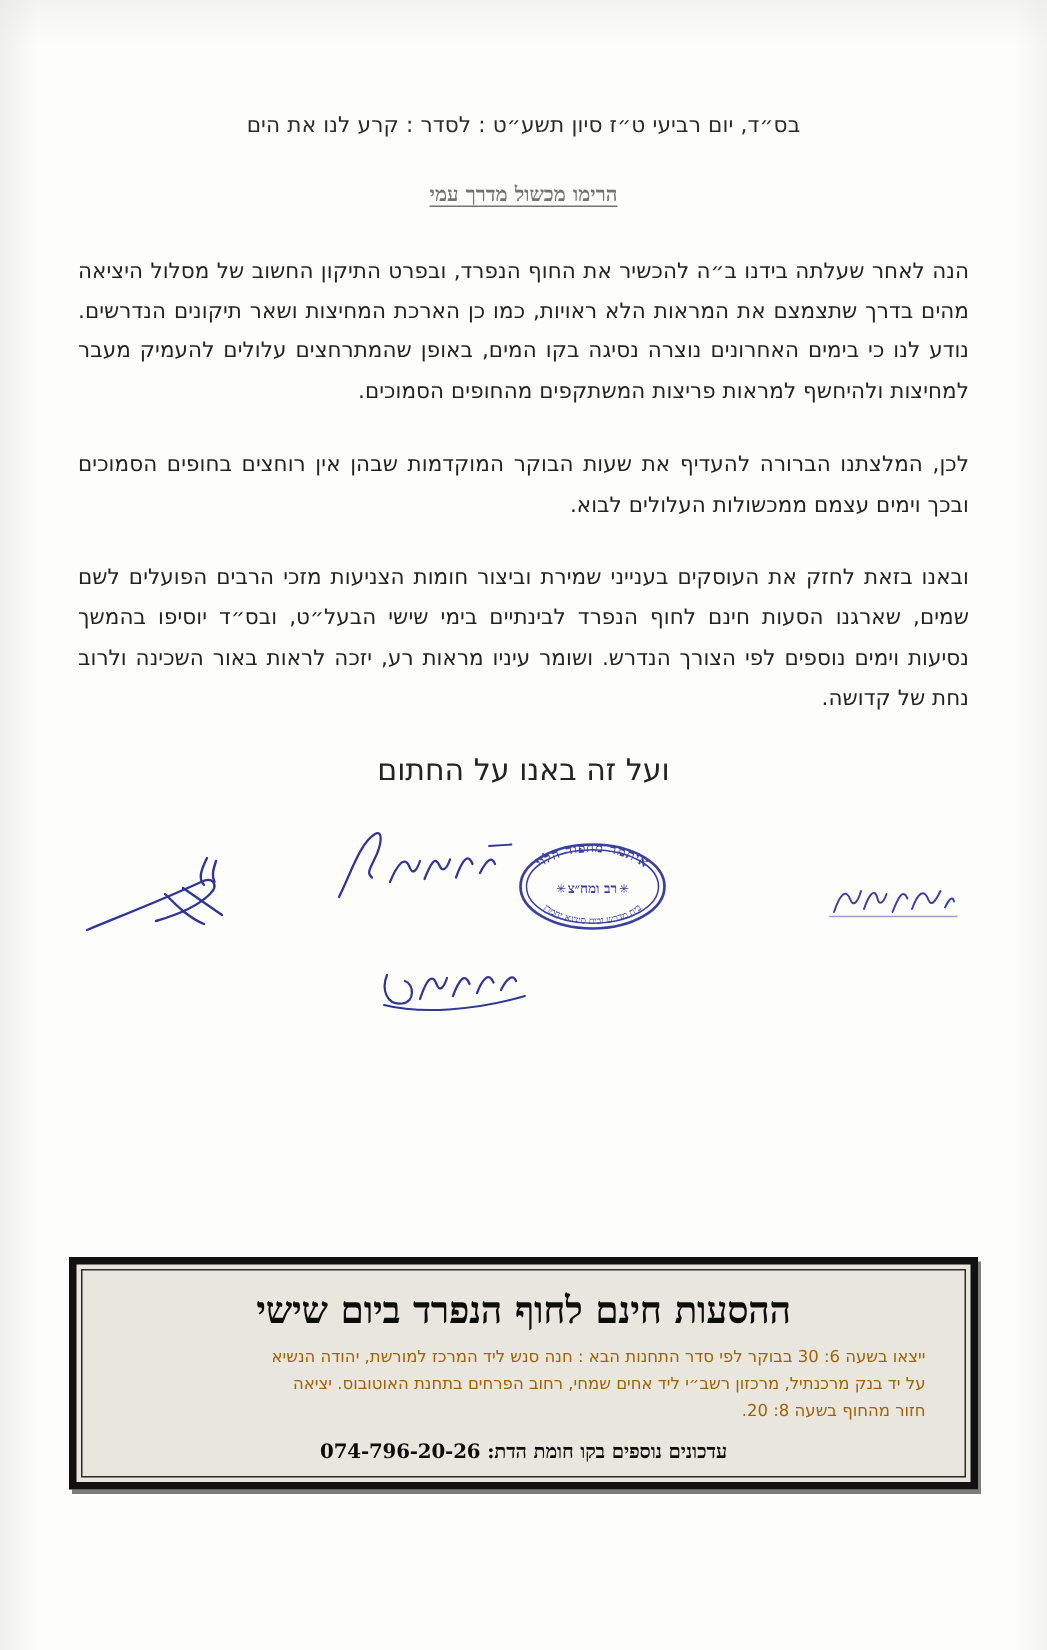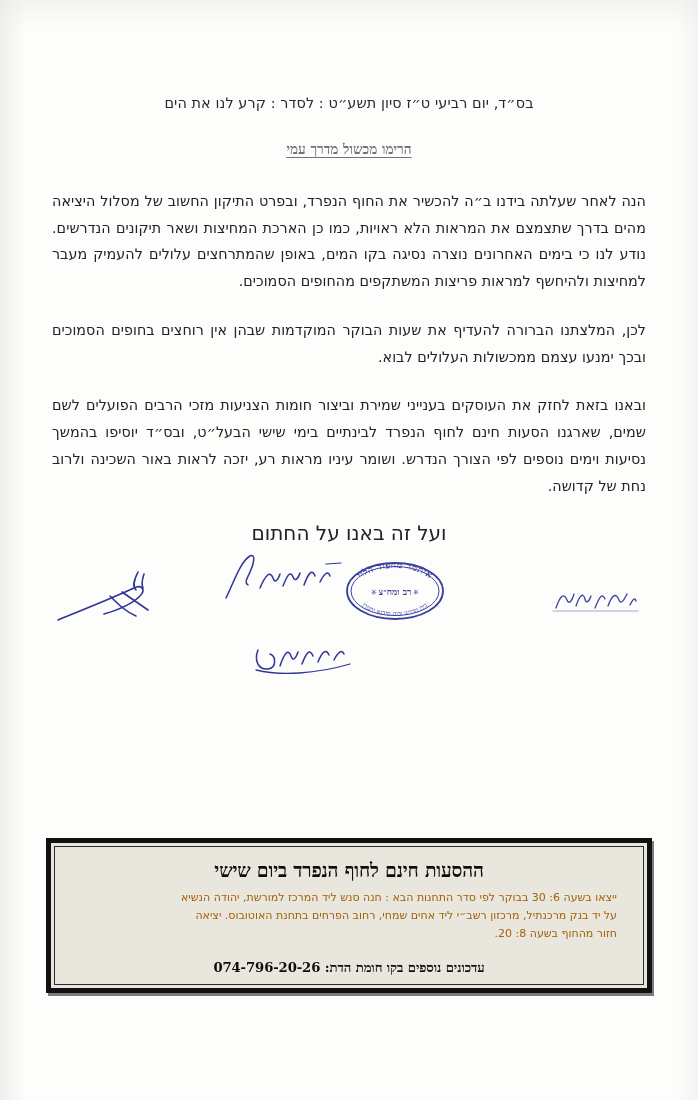--- a/index.html
+++ b/index.html
@@ -29,21 +29,21 @@
     pointer-events: none;
     background:
       linear-gradient(90deg, rgba(228,228,226,0.55) 0px, rgba(255,255,255,0) 26px),
       linear-gradient(270deg, rgba(228,228,226,0.40) 0px, rgba(255,255,255,0) 22px),
       linear-gradient(180deg, rgba(232,232,230,0.45) 0px, rgba(255,255,255,0) 30px);
   }
 
   
   .letter {
     position: absolute;
-    top: 95px;
+    top: 76px;
     right: 52px;
     left: 52px;
   }
   .dateline {
     text-align: center;
     font-size: 14.4px;
     letter-spacing: .1px;
     color: #2a2a2a;
     margin: 0 0 30px 0;
     white-space: nowrap;
@@ -122,21 +122,21 @@
     background: #e9e6de;
     padding: 10px 14px 6px 14px;
     direction: rtl;
     display: flex;
     flex-direction: column;
   }
   .ad-head {
     text-align: center;
     font-family: "DejaVu Serif", "Liberation Serif", serif;
     font-weight: bold;
-    font-size: 19px;
+    font-size: 25px;
     letter-spacing: -.2px;
     color: #0d0d0d;
     margin: 2px 0 7px 0;
   }
   .ad-body {
     font-size: 11px;
     line-height: 1.62;
     color: #a16207;
     text-align: justify;
     text-align-last: right;
@@ -162,21 +162,21 @@
   <div class="scan-tint"></div>
 
   <div class="letter">
 
     <p class="dateline">בס״ד, יום רביעי ט״ז סיון תשע״ט : לסדר : קרע לנו את הים</p>
 
     <p class="doc-title">הרימו מכשול מדרך עמי</p>
 
     <p class="para">הנה לאחר שעלתה בידנו ב״ה להכשיר את החוף הנפרד, ובפרט התיקון החשוב של מסלול היציאה מהים בדרך שתצמצם את המראות הלא ראויות, כמו כן הארכת המחיצות ושאר תיקונים הנדרשים. נודע לנו כי בימים האחרונים נוצרה נסיגה בקו המים, באופן שהמתרחצים עלולים להעמיק מעבר למחיצות ולהיחשף למראות פריצות המשתקפים מהחופים הסמוכים.</p>
 
-    <p class="para">לכן, המלצתנו הברורה להעדיף את שעות הבוקר המוקדמות שבהן אין רוחצים בחופים הסמוכים ובכך ימנעו עצמם ממכשולות העלולים לבוא.</p>
+    <p class="para">לכן, המלצתנו הברורה להעדיף את שעות הבוקר המוקדמות שבהן אין רוחצים בחופים הסמוכים ובכך וימים עצמם ממכשולות העלולים לבוא.</p>
 
     <p class="para">ובאנו בזאת לחזק את העוסקים בענייני שמירת וביצור חומות הצניעות מזכי הרבים הפועלים לשם שמים, שארגנו הסעות חינם לחוף הנפרד לבינתיים בימי שישי הבעל״ט, ובס״ד יוסיפו בהמשך נסיעות וימים נוספים לפי הצורך הנדרש. ושומר עיניו מראות רע, יזכה לראות באור השכינה ולרוב נחת של קדושה.</p>
 
 
     <p class="signoff">ועל זה באנו על החתום</p>
   </div>
 
   <div class="sig-area">
 
     <svg class="ink" style="right:18px; top:26px;" width="90" height="40" viewBox="0 0 90 40">

